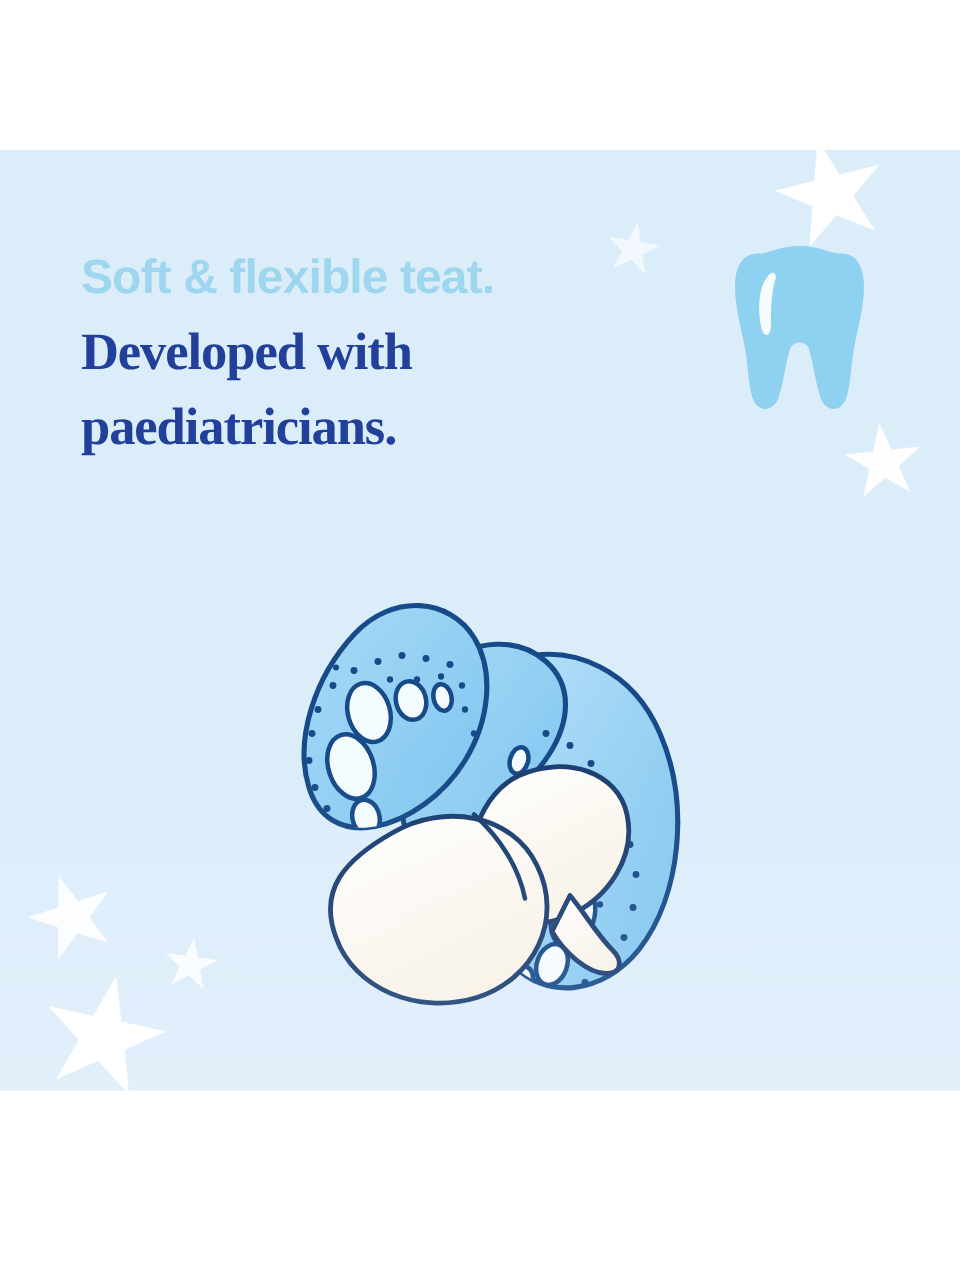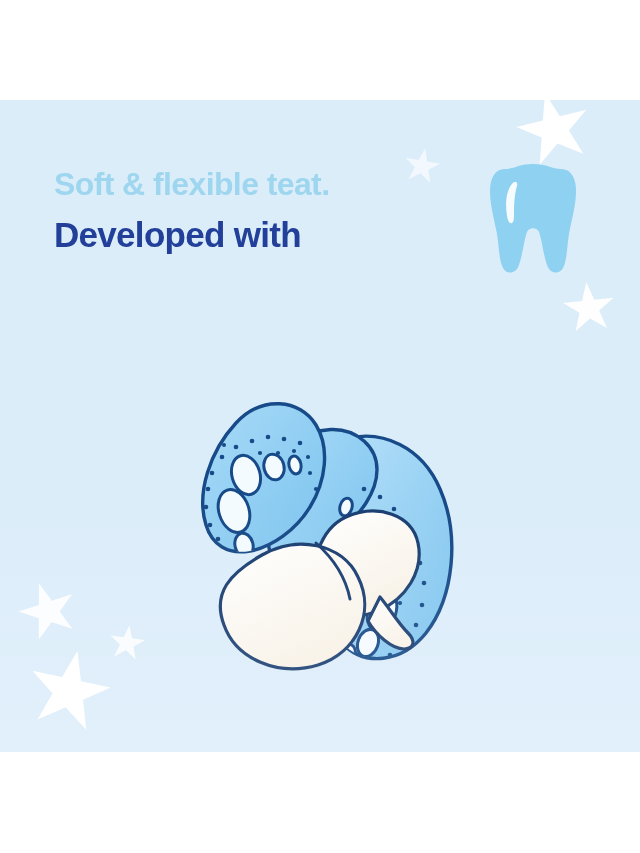--- a/index.html
+++ b/index.html
@@ -11,21 +11,21 @@
   body {
     width: 640px;
     height: 853px;
     font-family: "Liberation Sans", sans-serif;
     overflow: hidden;
   }
 
   #promo-card {
     position: relative;
     width: 640px;
-    height: 853px;
+    height: 727px;
     background: #ffffff;
     overflow: hidden;
   }
 
   
   .blue-panel {
     position: absolute;
     left: 0;
     top: 100px;
     width: 640px;
@@ -91,21 +91,21 @@
     white-space: nowrap;
   }
   .headline {
     margin: 6px 0 0 0;
     font-size: 35px;
     line-height: 50px;
     font-weight: 700;
     letter-spacing: -0.7px;
     color: #22409a;
   }
-  .headline .hl-line { display: block; }
+  .headline .hl-line { display: block; font-family: Liberation Serif, serif; }
 </style>
 </head>
 <body style="background: rgb(255, 255, 255);">
 
 <div id="promo-card">
 
   <div class="blue-panel" style="background: rgb(220, 237, 250); top: 100px; height: 652px;">
 
     <div id="star-layer">
         <div class="star" style="left: 517px; top: -8px; width: 74px; height: 74px; opacity: 1; transform: rotate(-14deg);"></div>
@@ -284,16 +284,17 @@
       </svg>
     </div>
 
     <div class="panel-sheen"></div>
   </div>
 
   <div class="copy">
     <p class="eyebrow" style="color: rgb(158, 214, 239);">Soft &amp; flexible teat.</p>
     <h1 class="headline" style="color: rgb(34, 64, 154);">
       <span class="hl-line">Developed with</span>
+      <span class="hl-line">paediatricians.</span>
     </h1>
   </div>
 
 </div>
 
 </body></html>

